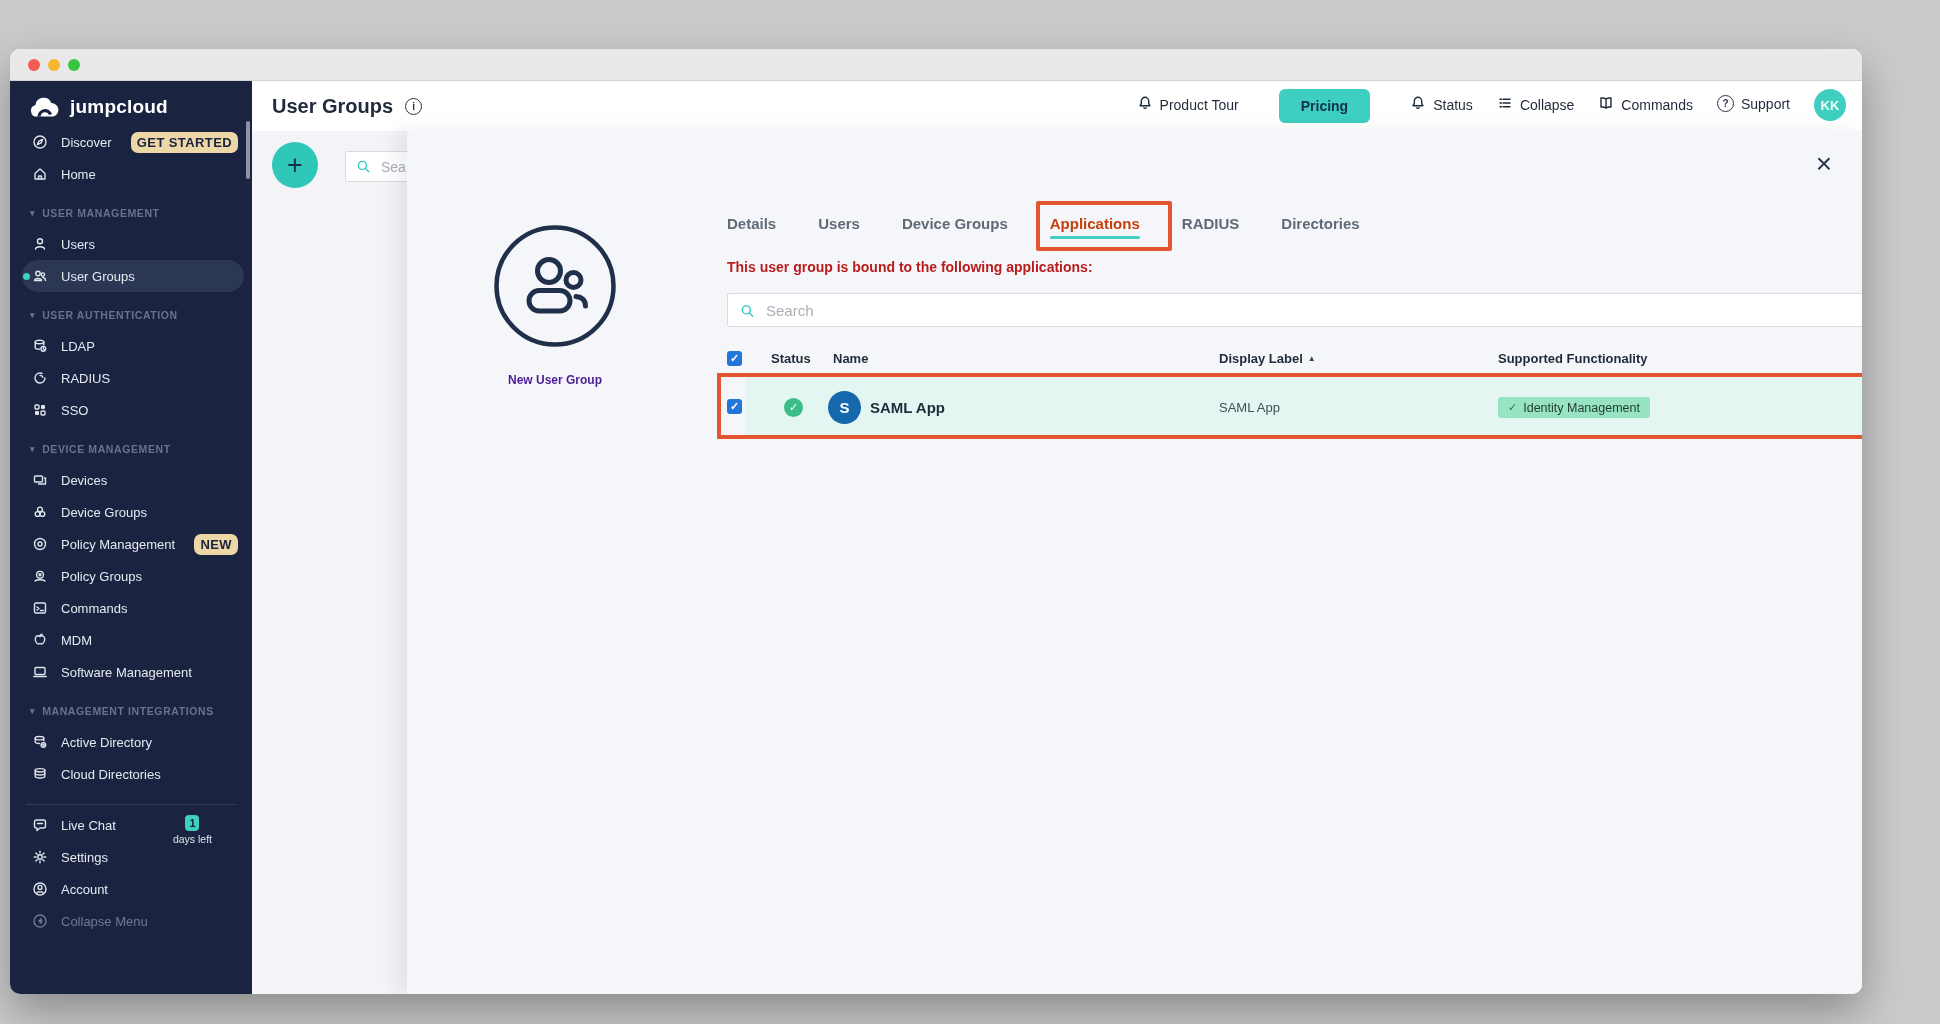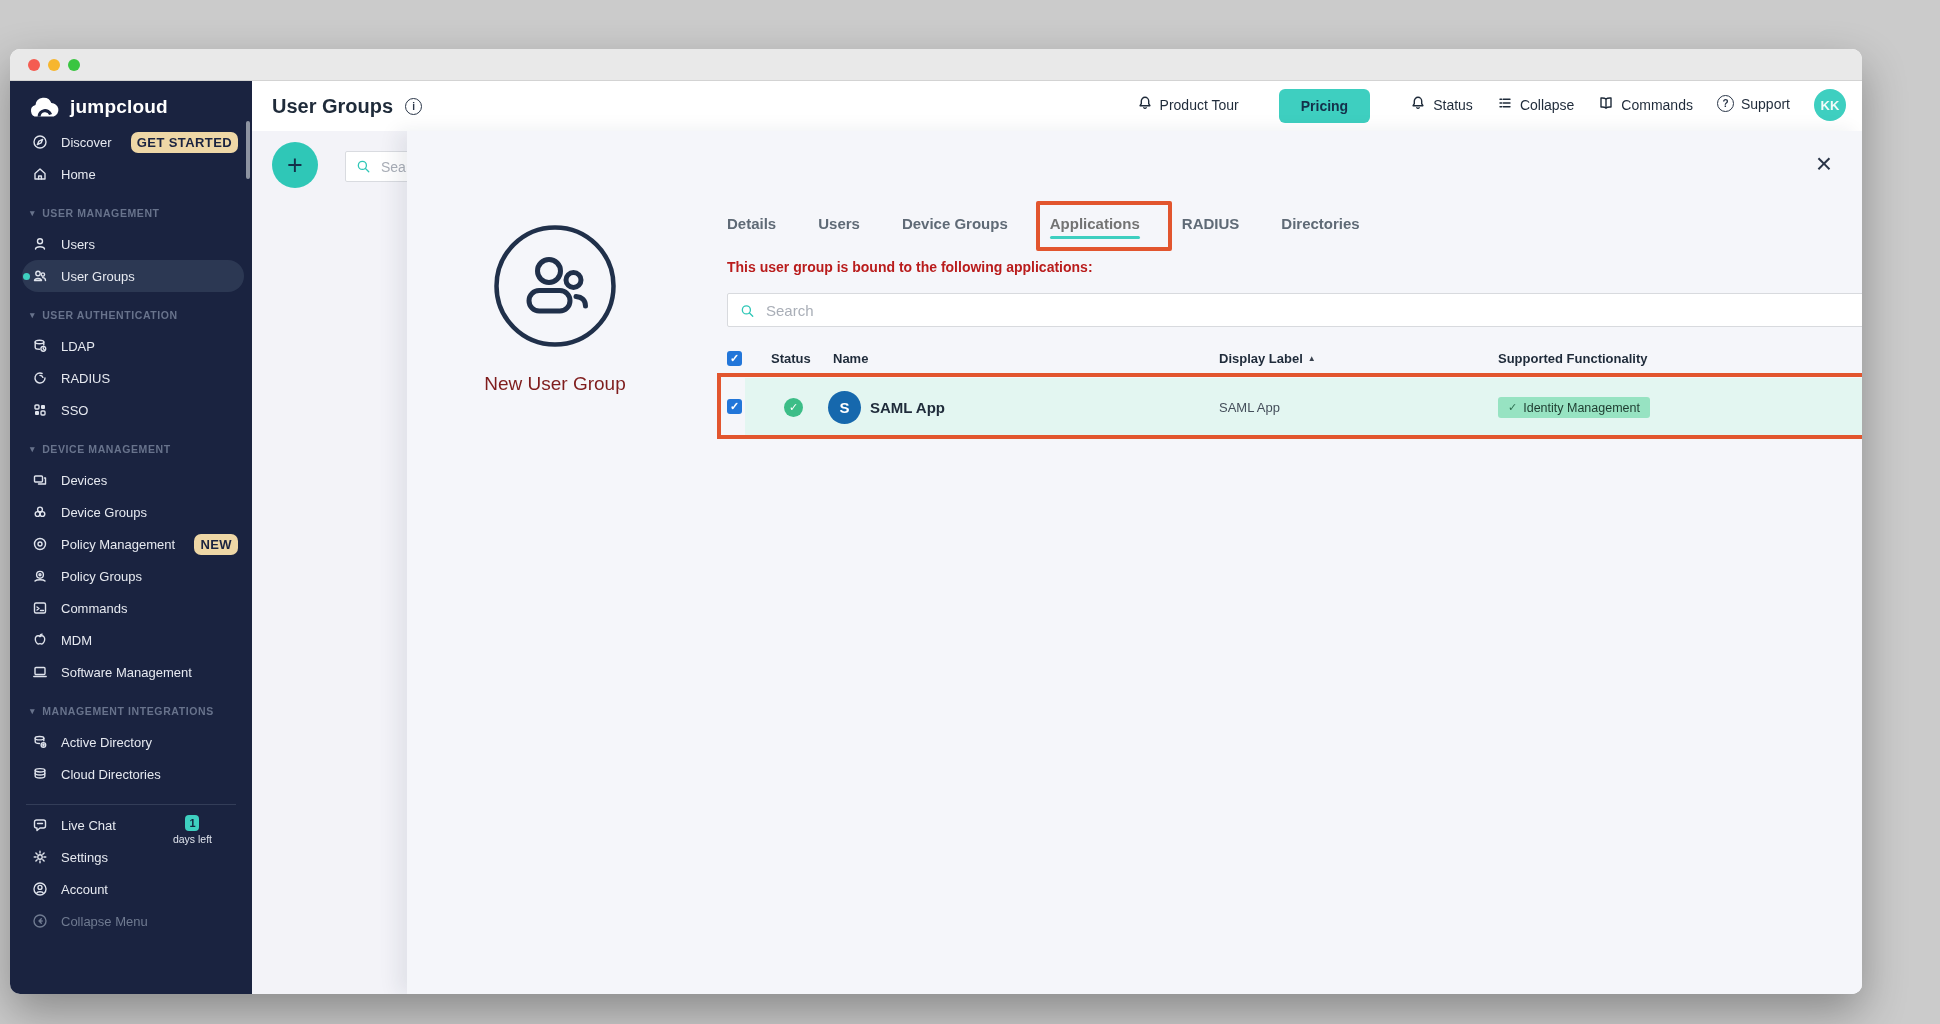--- a/index.html
+++ b/index.html
@@ -51,25 +51,25 @@
   .page-search{position:absolute;left:93px;top:20px;width:220px;height:31px;background:#fff;border:1px solid #d9dbe0;border-radius:2px;display:flex;align-items:center;padding:0 10px;gap:8px}
   .search-glyph{width:15px;height:15px;color:#2fc7b7;flex:none;display:flex}
   .search-glyph svg{width:15px;height:15px}
   .search-input{border:none;outline:none;flex:1;min-width:0;font-size:14px;color:#333;background:transparent;font-family:inherit}
   ::placeholder{color:#a9aeb7;opacity:1}
 
   
   .panel{position:absolute;left:397px;top:82px;right:0;bottom:0;background:#f5f6fa;box-shadow:-10px 0 18px rgba(25,35,60,.08);z-index:5}
   .close-btn{position:absolute;right:24px;top:18px;font-size:28px;color:#2a3548;line-height:1;background:none;border:none;cursor:pointer;font-family:inherit}
   .entity{position:absolute;left:18px;top:92px;width:260px;text-align:center}
-  .entity-name{margin-top:20px;font-size:19px;font-weight:400;color:#7f1d1d}
+  .entity-name{margin-top:20px;font-size:12px;font-weight:700;color:#4c1d95}
 
   .tabs{position:absolute;left:320px;top:66px;display:flex;align-items:flex-end;gap:42px;height:44px}
   .tab{font-size:15px;font-weight:700;color:#5f6a76;padding-bottom:9px;position:relative;cursor:pointer;white-space:nowrap}
-  .tab.active{color:#737373}
+  .tab.active{color:#c2410c}
   .tab.active::after{content:"";position:absolute;left:0;right:0;bottom:2px;height:3px;background:#3ecfc0;border-radius:2px}
   .tab.annotated::before{content:"";position:absolute;left:-14px;right:-32px;top:-14px;bottom:-10px;border:4px solid #e2552e;border-radius:2px}
 
   .panel-desc{position:absolute;left:320px;top:128px;font-size:14px;font-weight:700;color:#b91c1c}
   .panel-search{position:absolute;left:320px;top:162px;width:1152px;height:34px;background:#fff;border:1px solid #d8dade;border-radius:2px;display:flex;align-items:center;padding:0 12px;gap:9px}
   .panel-search .search-glyph svg{width:16px;height:16px}
   .panel-search .search-input{font-size:15px}
 
   .th{position:absolute;top:212px;height:32px;line-height:32px;font-size:13px;font-weight:700;color:#1f2b3a;white-space:nowrap}
   .sort-arrow{font-size:8px;margin-left:5px;vertical-align:2px;color:#39424e}

